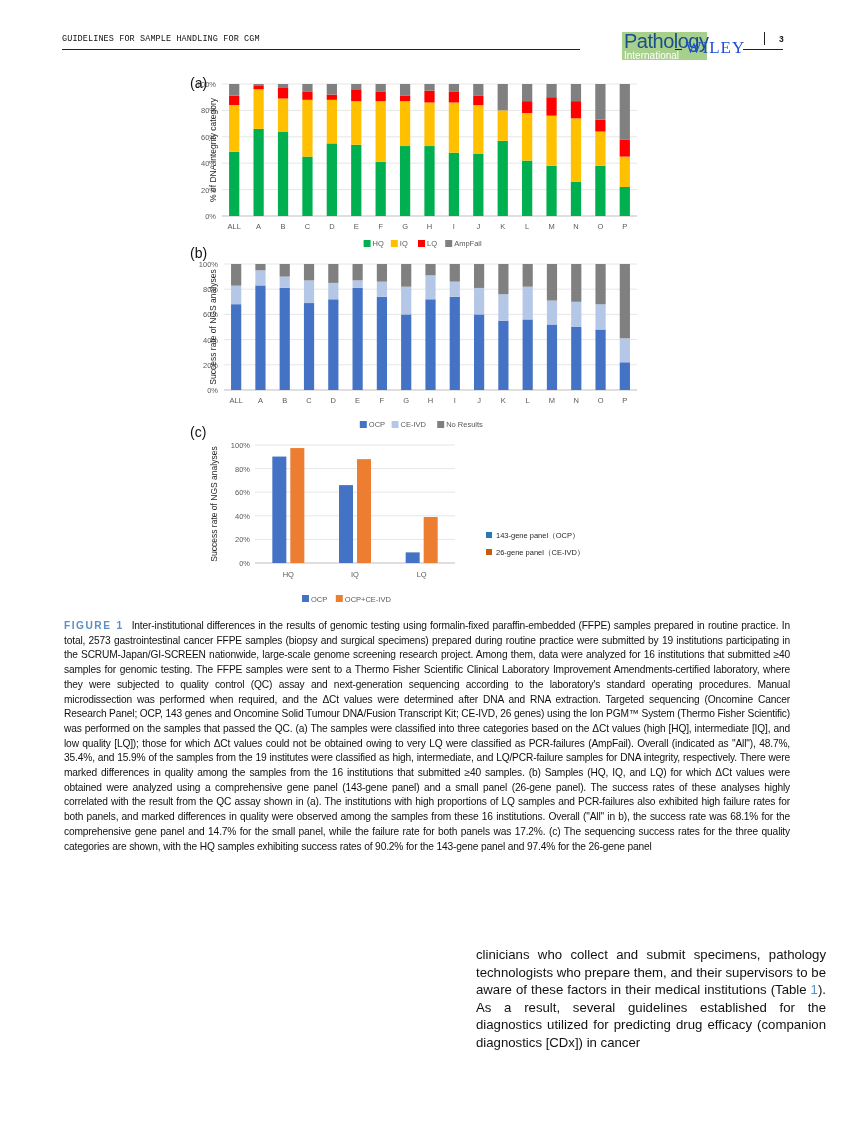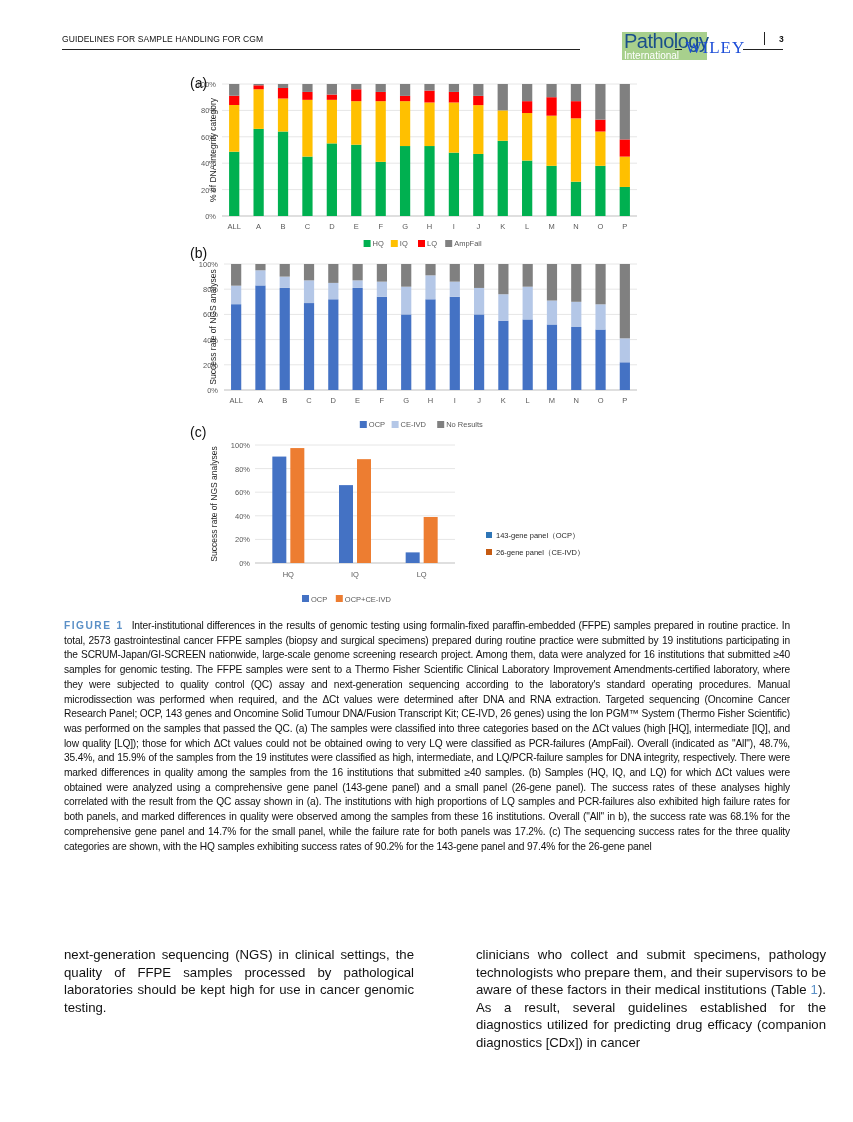--- a/index.html
+++ b/index.html
@@ -1,18 +1,18 @@
 <!DOCTYPE html>
 <html><head>
 <meta charset="utf-8">
 <style>
   html, body { margin:0; padding:0; background:#fff; }
   body { width:853px; height:1122px; position:relative; overflow:hidden; font-family:"Liberation Sans", sans-serif; color:#111; }
   .header { position:absolute; left:62px; top:28px; width:730px; height:30px; }
-  .running-title { position:absolute; left:0; top:6px; font-size:8.5px; letter-spacing:0.1px; font-family:Liberation Sans, sans-serif; }
+  .running-title { position:absolute; left:0; top:6px; font-size:8.5px; letter-spacing:0.1px; font-family:Liberation Mono, monospace; }
   .header-rule { position:absolute; left:0; top:21px; width:518px; border-top:1px solid #222; }
   .logo-box { position:absolute; left:560px; top:4px; width:85px; height:28px; background:#a8d08d; }
   .logo-main { position:absolute; left:2px; top:-2px; font-size:20px; color:#1a4f8a; font-family:"Liberation Sans", sans-serif; letter-spacing:-0.5px; }
   .logo-sub { position:absolute; left:2px; top:18px; font-size:10px; color:#fff; font-family:"Liberation Sans", sans-serif; }
   .wiley { position:absolute; left:613px; top:10px; font-family:"Liberation Serif", serif; font-size:17px; letter-spacing:1px; color:#1d4ed8; }
   .wiley-dash { position:absolute; left:613px; top:21px; width:7px; border-top:1px solid #222; }
   .wiley-rule { position:absolute; left:681px; top:21px; width:40px; border-top:1px solid #222; }
   .page-sep { position:absolute; left:702px; top:4px; height:13px; border-left:1px solid #222; }
   .page-num { position:absolute; left:717px; top:6px; font-size:8.5px; font-weight:bold; }
 
@@ -279,18 +279,17 @@
       <rect x="296" y="119" width="6" height="6" fill="#c55a11"></rect>
       <text x="306" y="125" font-size="7.5" fill="#262626">26-gene panel（CE-IVD）</text>
     </svg>
 </div>
 
 <div class="caption">
   <span class="fig-label">FIGURE 1</span><span>Inter-institutional differences in the results of genomic testing using formalin-fixed paraffin-embedded (FFPE) samples prepared in routine practice. In total, 2573 gastrointestinal cancer FFPE samples (biopsy and surgical specimens) prepared during routine practice were submitted by 19 institutions participating in the SCRUM-Japan/GI-SCREEN nationwide, large-scale genome screening research project. Among them, data were analyzed for 16 institutions that submitted ≥40 samples for genomic testing. The FFPE samples were sent to a Thermo Fisher Scientific Clinical Laboratory Improvement Amendments-certified laboratory, where they were subjected to quality control (QC) assay and next-generation sequencing according to the laboratory's standard operating procedures. Manual microdissection was performed when required, and the ΔCt values were determined after DNA and RNA extraction. Targeted sequencing (Oncomine Cancer Research Panel; OCP, 143 genes and Oncomine Solid Tumour DNA/Fusion Transcript Kit; CE-IVD, 26 genes) using the Ion PGM™ System (Thermo Fisher Scientific) was performed on the samples that passed the QC. (a) The samples were classified into three categories based on the ΔCt values (high [HQ], intermediate [IQ], and low quality [LQ]); those for which ΔCt values could not be obtained owing to very LQ were classified as PCR-failures (AmpFail). Overall (indicated as "All"), 48.7%, 35.4%, and 15.9% of the samples from the 19 institutes were classified as high, intermediate, and LQ/PCR-failure samples for DNA integrity, respectively. There were marked differences in quality among the samples from the 16 institutions that submitted ≥40 samples. (b) Samples (HQ, IQ, and LQ) for which ΔCt values were obtained were analyzed using a comprehensive gene panel (143-gene panel) and a small panel (26-gene panel). The success rates of these analyses highly correlated with the result from the QC assay shown in (a). The institutions with high proportions of LQ samples and PCR-failures also exhibited high failure rates for both panels, and marked differences in quality were observed among the samples from these 16 institutions. Overall ("All" in b), the success rate was 68.1% for the comprehensive gene panel and 14.7% for the small panel, while the failure rate for both panels was 17.2%. (c) The sequencing success rates for the three quality categories are shown, with the HQ samples exhibiting success rates of 90.2% for the 143-gene panel and 97.4% for the 26-gene panel</span>
 </div>
 
 <div class="body-col col-left">
-  <div>next-generation sequencing (NGS) in clinical settings, the quality of FFPE samples processed by pathological laboratories should be kept high for use in cancer genomic testing.</div>
 </div>
 
 <div class="body-col col-right">
   <div><span>clinicians who collect and submit specimens, pathology technologists who prepare them, and their supervisors to be aware of these factors in their medical institutions (Table </span><span class="tref">1</span><span>). As a result, several guidelines established for the diagnostics utilized for predicting drug efficacy (companion diagnostics [CDx]) in cancer</span></div>
 </div>
 
 </body></html>

